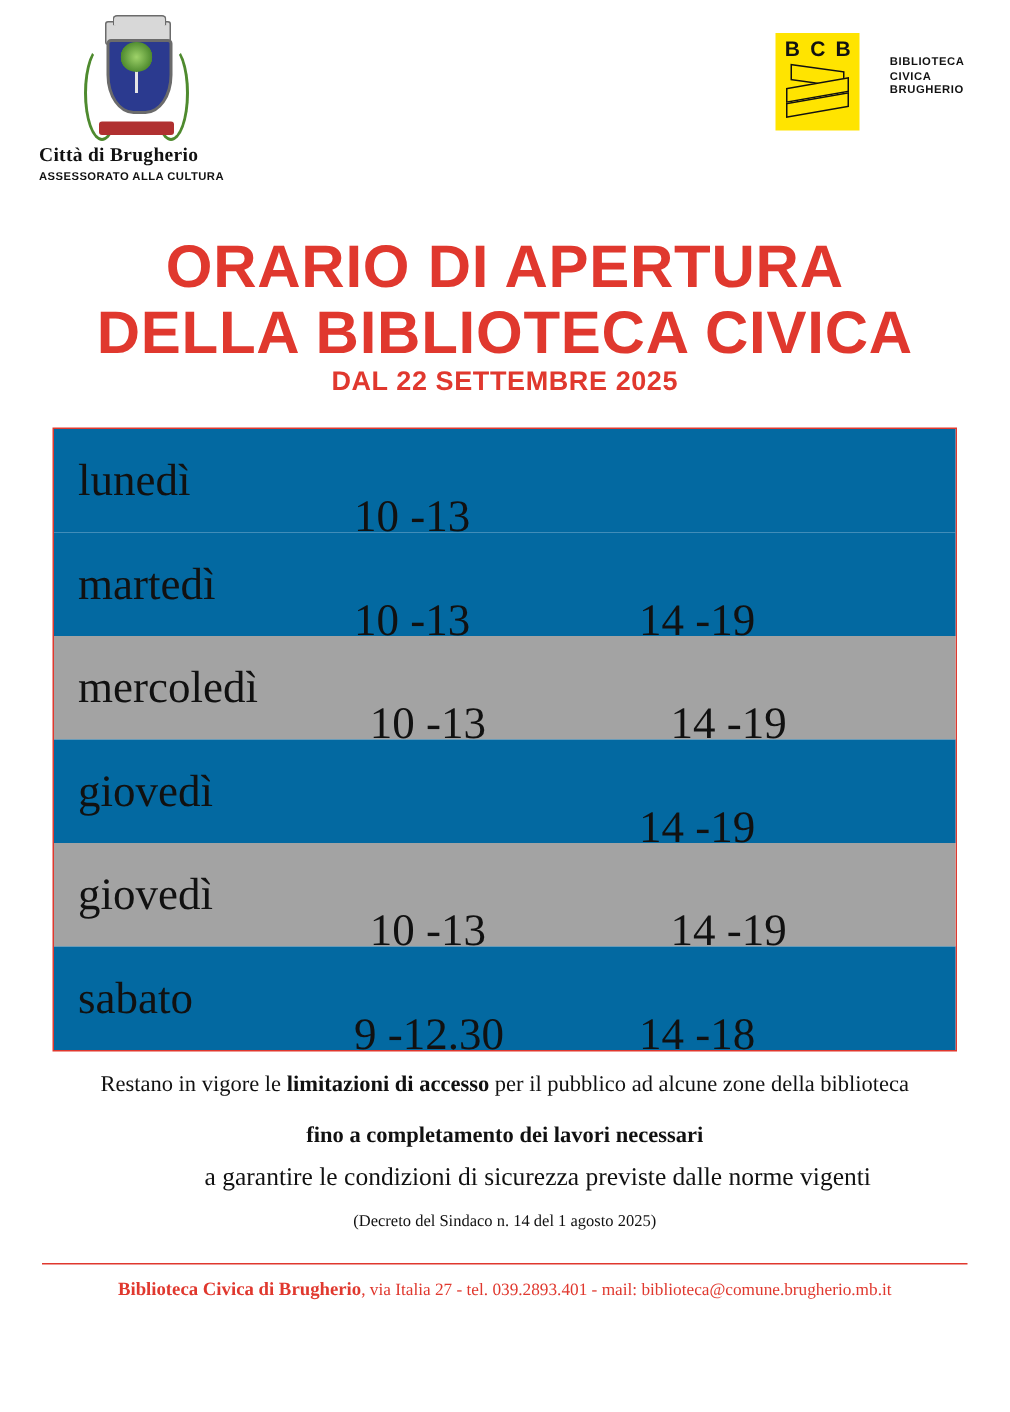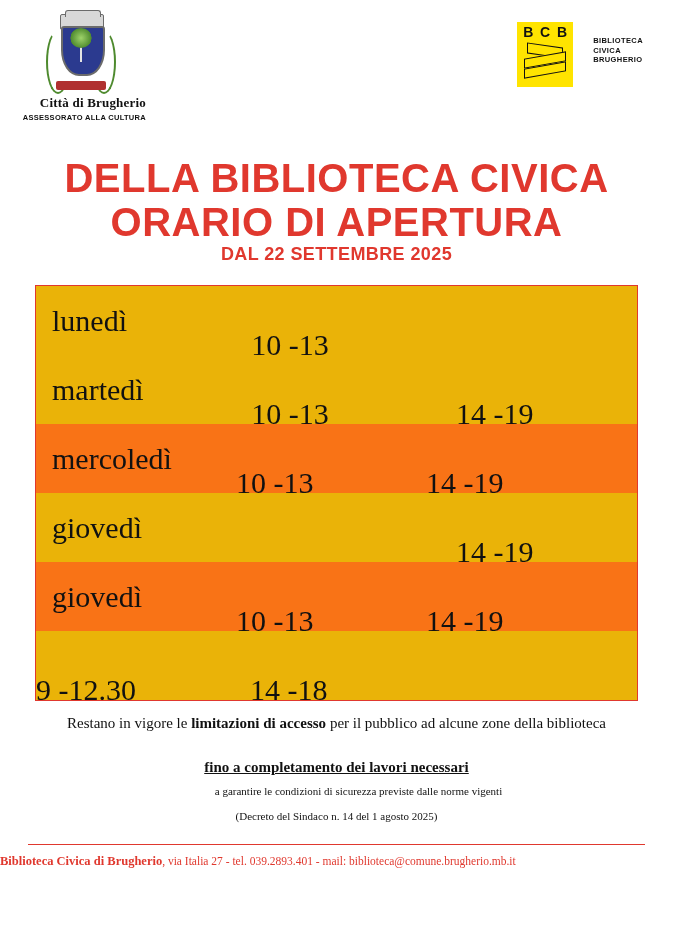--- a/index.html
+++ b/index.html
@@ -16,24 +16,24 @@
     overflow: hidden;
   }
 
   
   .header {
     position: relative;
     height: 150px;
   }
   .crest {
     position: absolute;
-    left: 16px;
+    left: 26px;
     top: 14px;
     width: 130px;
-    text-align: right;
+    text-align: left;
   }
   .crest-shield {
     width: 58px;
     height: 74px;
     margin: 0 auto;
     position: relative;
   }
   .crest-shield .shield-body {
     position: absolute;
     left: 9px;
@@ -192,22 +192,22 @@
   .hours-wrap {
     margin: 20px 35px 0 35px;
     border: 1.5px solid #e0382e;
   }
   .hours-row {
     display: flex;
     align-items: center;
     height: 69px;
     box-sizing: border-box;
   }
-  .hours-row.alt { background: #f97316; }
-  .hours-row.plain { background: #eab308; gap: 24px; }
+  .hours-row.alt { background: #a3a3a3; justify-content: space-between; }
+  .hours-row.plain { background: #0369a1; }
   .day {
     width: 200px;
     padding-left: 16px;
     font-family: "Liberation Serif", serif;
     font-size: 30px;
     color: #111;
     box-sizing: border-box;
   }
   .slot {
     width: 190px;
@@ -220,32 +220,32 @@
 
   
   .notes {
     margin-top: 14px;
     text-align: center;
     font-family: "Liberation Serif", serif;
     color: #111;
   }
   .note-1 { font-size: 15px; }
   .note-1 b { font-weight: bold; }
-  .note-2 { font-size: 15px; font-weight: bold; margin-top: 27px; text-decoration: underline; }
-  .note-3 { font-size: 11px; margin-top: 9px; padding-left: 44px; }
+  .note-2 { font-size: 15px; font-weight: bold; margin-top: 17px; }
+  .note-3 { font-size: 17px; margin-top: 9px; padding-left: 44px; }
   .note-4 { font-size: 11px; margin-top: 13px; }
 
   
   .footer-rule {
     margin: 22px 28px 0 28px;
     border-top: 1px solid #e0382e;
   }
   .footer {
     margin-top: 9px;
-    text-align: left;
+    text-align: center;
     font-size: 11.5px;
     color: #e0382e;
     font-family: "Liberation Serif", serif;
   }
   .footer b { font-weight: bold; font-size: 12.5px; }
   .footer .rest { color: #e0382e; }
 </style>
 </head>
 <body>
 
@@ -281,22 +281,22 @@
     <div class="bcb-text">
       <div>BIBLIOTECA</div>
       <div>CIVICA</div>
       <div>BRUGHERIO</div>
     </div>
   </div>
 
 </div>
 
 <div class="title-block">
+  <div class="title-main">ORARIO DI APERTURA</div>
   <div class="title-main">DELLA BIBLIOTECA CIVICA</div>
-  <div class="title-main">ORARIO DI APERTURA</div>
   <div class="title-sub">DAL 22 SETTEMBRE 2025</div>
 </div>
 
 <div class="hours-wrap">
 
   <div class="hours-row plain">
     <div class="day">lunedì</div>
     <div class="slot">10 -13</div>
     <div class="slot"></div>
   </div>
@@ -319,20 +319,21 @@
     <div class="slot">14 -19</div>
   </div>
 
   <div class="hours-row alt">
     <div class="day">giovedì</div>
     <div class="slot">10 -13</div>
     <div class="slot">14 -19</div>
   </div>
 
   <div class="hours-row plain">
+    <div class="day">sabato</div>
     <div class="slot">9 -12.30</div>
     <div class="slot">14 -18</div>
   </div>
 
 </div>
 
 <div class="notes">
   <div class="note-1">
     <span>Restano in vigore le </span><b>limitazioni di accesso</b><span> per il pubblico ad alcune zone della biblioteca</span>
   </div>

